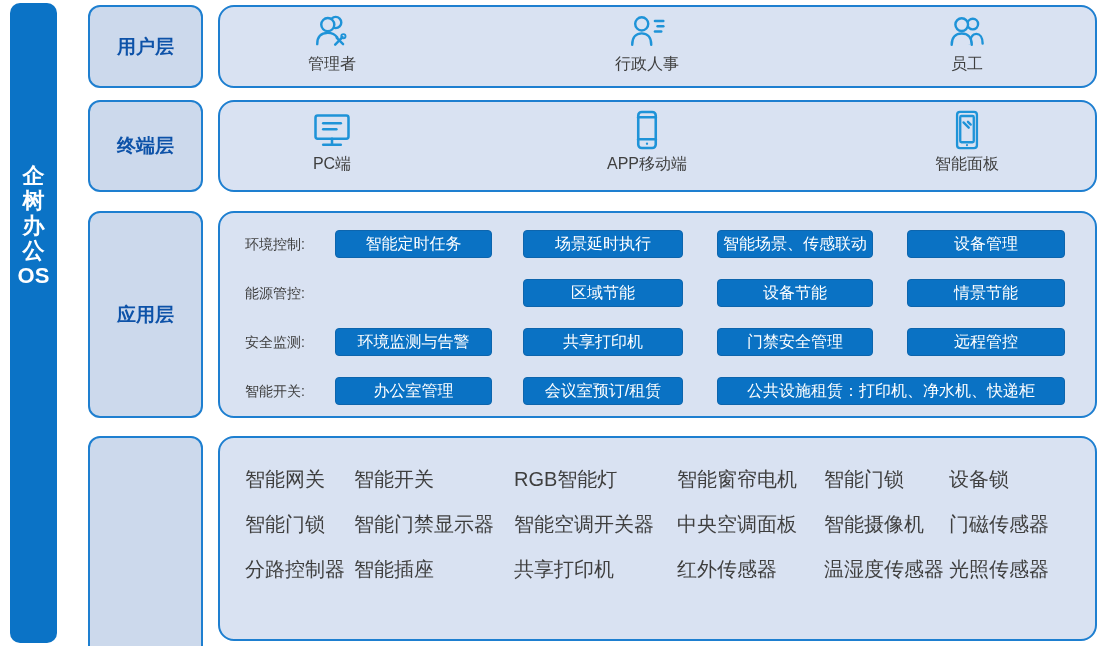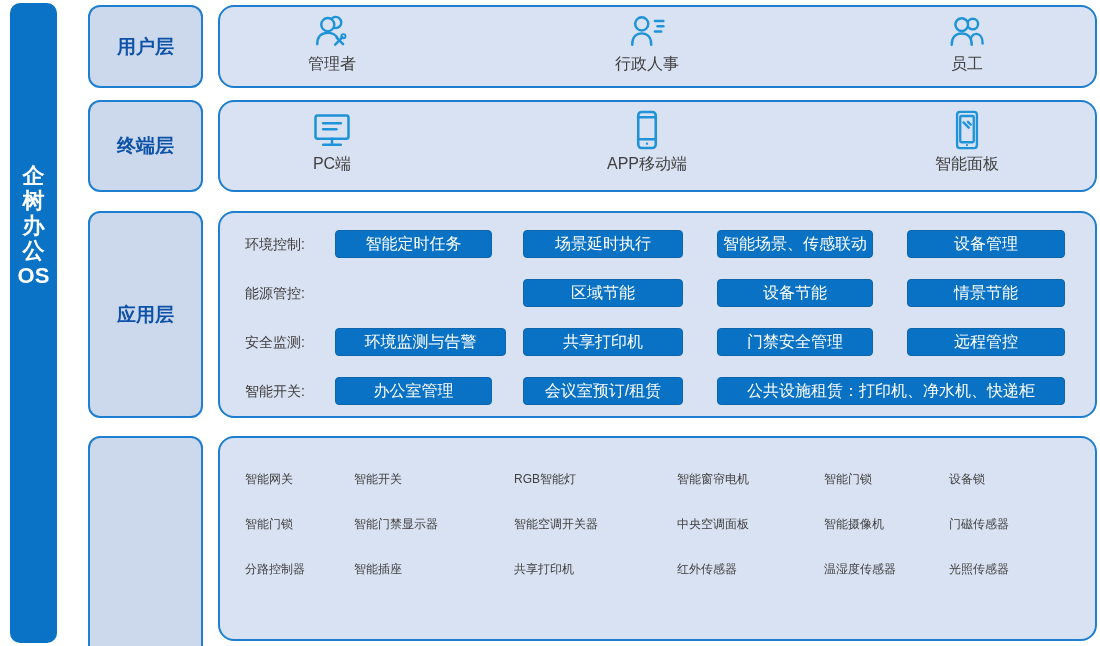--- a/index.html
+++ b/index.html
@@ -54,21 +54,21 @@
   }
   .app-btn{
     position:absolute;height:28px;box-sizing:border-box;
     background:var(--button_blue);border:1px solid var(--button_border);border-radius:4px;
     color:#fff;font-size:16px;line-height:26px;text-align:center;
     white-space:nowrap;overflow:visible;
   }
   .app-btn.wrap{white-space:normal;padding:0 16px;}
   
   .hw-cell{
-    position:absolute;font-size:12px;color:var(--body_text);
+    position:absolute;font-size:20px;color:var(--body_text);
     line-height:20px;white-space:nowrap;
   }
   svg{display:block;}
 </style>
 </head>
 <body>
 
 <div class="stage">
 
   <div class="brand-bar">
@@ -176,21 +176,21 @@
     <div class="app-btn" style="top:17px;left:303px;width:160px;">场景延时执行</div>
     <div class="app-btn" style="top:17px;left:497px;width:156px;">智能场景、传感联动</div>
     <div class="app-btn" style="top:17px;left:687px;width:158px;">设备管理</div>
 
     <span class="app-category" style="top:66px;">能源管控:</span>
     <div class="app-btn" style="top:66px;left:303px;width:160px;">区域节能</div>
     <div class="app-btn" style="top:66px;left:497px;width:156px;">设备节能</div>
     <div class="app-btn" style="top:66px;left:687px;width:158px;">情景节能</div>
 
     <span class="app-category" style="top:115px;">安全监测:</span>
-    <div class="app-btn" style="top:115px;left:115px;width:171px;">环境监测与告警</div>
+    <div class="app-btn" style="top:115px;left:115px;width:157px;">环境监测与告警</div>
     <div class="app-btn" style="top:115px;left:303px;width:160px;">共享打印机</div>
     <div class="app-btn" style="top:115px;left:497px;width:156px;">门禁安全管理</div>
     <div class="app-btn" style="top:115px;left:687px;width:158px;">远程管控</div>
 
     <span class="app-category" style="top:164px;">智能开关:</span>
     <div class="app-btn" style="top:164px;left:115px;width:157px;">办公室管理</div>
     <div class="app-btn wrap" style="top:164px;left:303px;width:160px;">会议室预订/租赁</div>
     <div class="app-btn" style="top:164px;left:497px;width:348px;">公共设施租赁：打印机、净水机、快递柜</div>
   </div>
 

